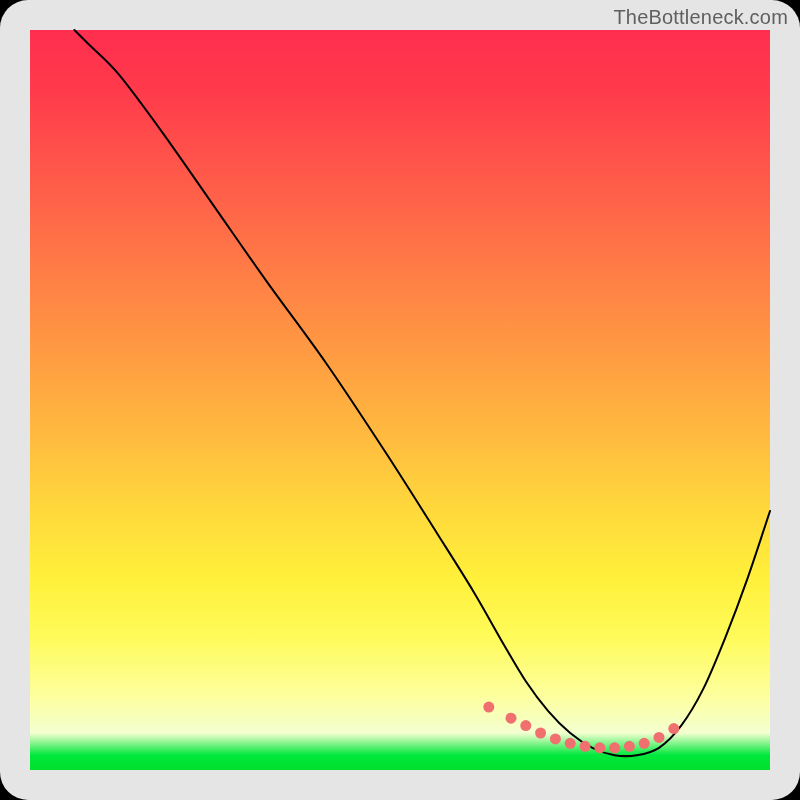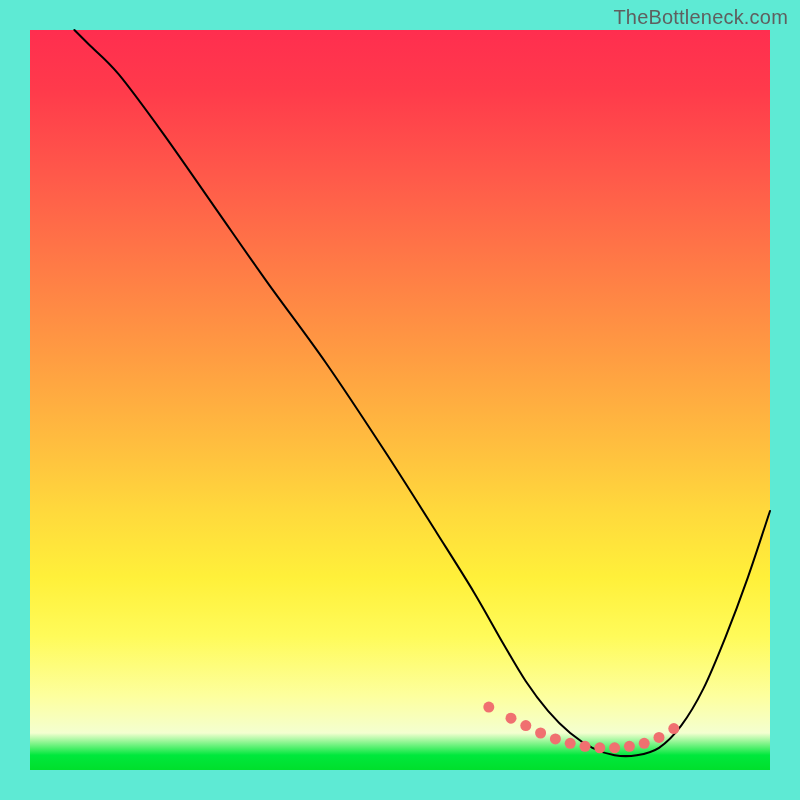--- a/index.html
+++ b/index.html
@@ -8,21 +8,22 @@
     width: 800px;
     height: 800px;
     background: #000;
     overflow: hidden;
     font-family: Arial, Helvetica, sans-serif;
   }
   .frame {
     position: relative;
     width: 800px;
     height: 800px;
-    background: #5eead4;
+    background: #e5e5e5;
+    border-radius: 28px;
   }
   .watermark {
     position: absolute;
     top: 6px;
     right: 12px;
     color: #5f5f5f;
     font-size: 20px;
     font-weight: 500;
     letter-spacing: 0.2px;
     user-select: none;

